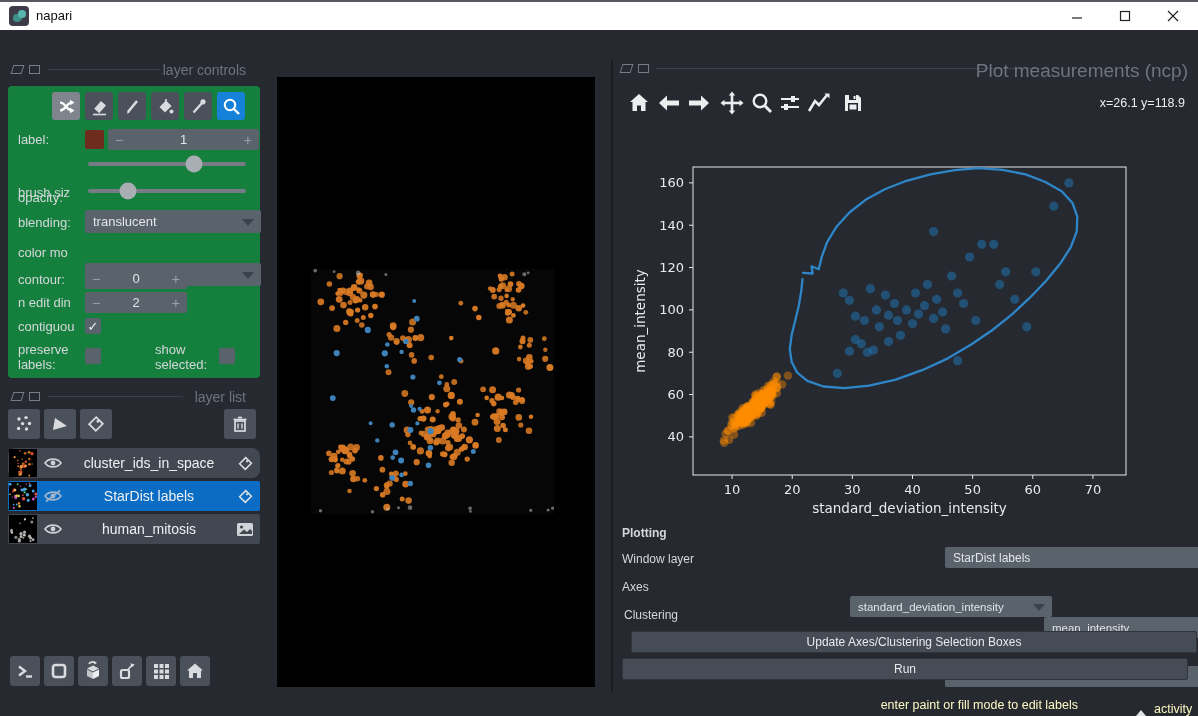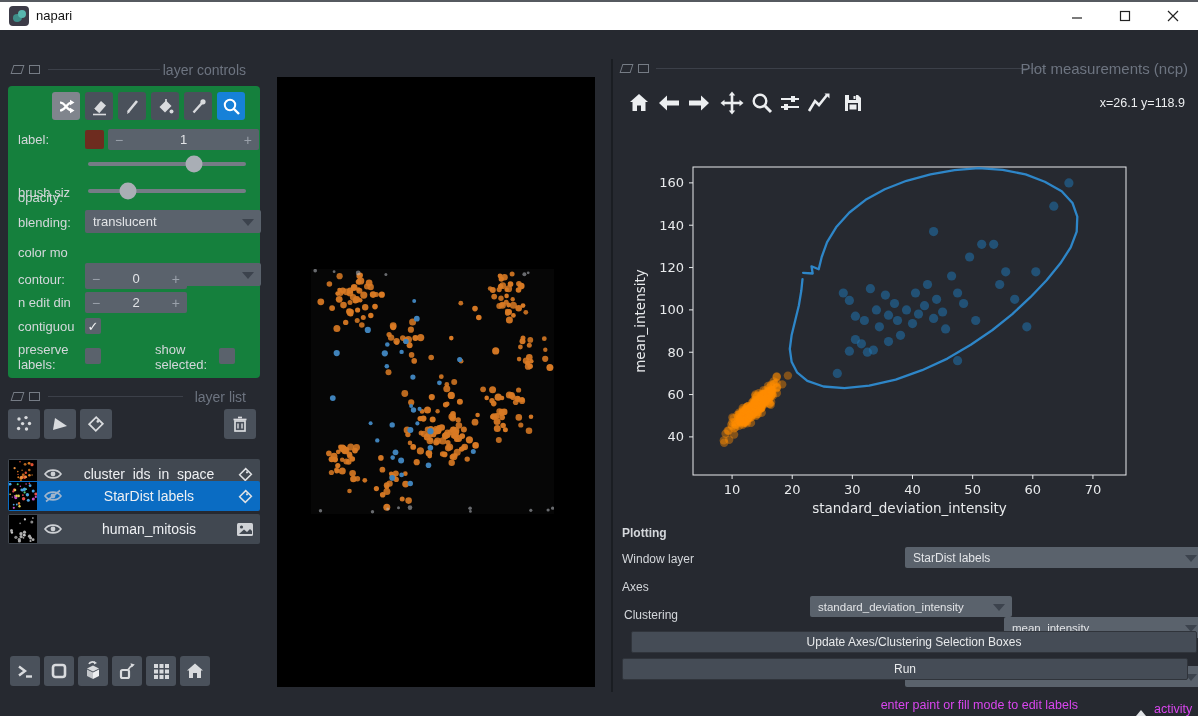--- a/index.html
+++ b/index.html
@@ -1,17 +1,17 @@
 <!DOCTYPE html>
 <html><head>
 <meta charset="utf-8">
 <style>
   html,body{margin:0;padding:0;background:#101114;}
   #win{position:relative;width:1198px;height:716px;background:#262930;overflow:hidden;
-       font-family:"Liberation Sans",sans-serif;border-top:2px solid #565a60;box-sizing:border-box;}
+       font-family:"Liberation Sans",sans-serif;border-top:2px solid #565a60;box-sizing:border-box;padding-left:40px;}
   .abs{position:absolute;}
   
   .titlebar{left:0;top:0;width:1198px;height:28px;background:#ffffff;}
   .appicon{left:9px;top:4px;width:20px;height:20px;background:#3c3b47;border-radius:4px;}
   .appicon .blob1{position:absolute;left:4px;top:8px;width:9px;height:8px;background:#3e8e8a;border-radius:50% 40% 60% 50%;}
   .appicon .blob2{position:absolute;left:9px;top:4px;width:8px;height:8px;background:#58b6ae;border-radius:50%;}
   .apptitle{left:36px;top:6px;font-size:13px;color:#111;}
   .wctl{top:0;width:46px;height:28px;display:flex;align-items:center;justify-content:center;color:#222;font-size:13px;cursor:default;}
   .wctl svg{display:block;}
   
@@ -44,21 +44,21 @@
   .layerrow .thumb{width:28px;height:28px;margin:1px;background:#000;flex:0 0 auto;}
   .layerrow .eye{width:30px;display:flex;justify-content:center;flex:0 0 auto;}
   .layerrow .lname{flex:1;text-align:center;}
   .layerrow .rtic{width:30px;display:flex;justify-content:center;flex:0 0 auto;}
   
   .mpl-ico{width:26px;height:26px;display:flex;align-items:center;justify-content:center;}
   .coord{color:#eceef0;font-size:12.5px;}
   .formlbl{color:#d4d7db;font-size:12px;}
   .bigbtn{background:#454c56;border:1px solid #30343b;border-radius:2px;color:#e8eaec;font-size:12px;
     display:flex;align-items:center;justify-content:center;}
-  .statustxt{color:#d946ef;font-size:12.5px;}
+  .statustxt{color:#fef9c3;font-size:12.5px;}
   .tri-up{width:0;height:0;border-left:5px solid transparent;border-right:5px solid transparent;border-bottom:6px solid #dfe2e5;}
 </style>
 </head>
 <body>
 
 <div id="win">
 
   <div class="abs titlebar">
     <div class="abs appicon">
         <div class="blob1"></div>
@@ -216,21 +216,21 @@
     <svg width="18" height="18">
         <rect x="4" y="6" width="10" height="10" fill="none" stroke="#d9dbde" stroke-width="1.7"></rect>
         <line x1="2.5" y1="4.5" x2="15.5" y2="4.5" stroke="#d9dbde" stroke-width="1.7"></line>
         <line x1="7" y1="2.5" x2="11" y2="2.5" stroke="#d9dbde" stroke-width="1.7"></line>
         <line x1="7" y1="8.5" x2="7" y2="13.5" stroke="#d9dbde" stroke-width="1.4"></line>
         <line x1="11" y1="8.5" x2="11" y2="13.5" stroke="#d9dbde" stroke-width="1.4"></line>
       </svg>
   </div>
 
   <div id="layers-container">
-      <div class="abs layerrow" style="top: 457px;">
+      <div class="abs layerrow" style="top: 446px; border-radius: 8px;">
         <div class="thumb"><svg width="28" height="28">
             <circle cx="14.3" cy="14.8" r="1.4" fill="#b5651d"></circle>
             <circle cx="23.1" cy="15.0" r="0.8" fill="#b5651d"></circle>
             <circle cx="16.8" cy="12.7" r="1.2" fill="#e05030"></circle>
             <circle cx="11.9" cy="18.4" r="1.4" fill="#d87a22"></circle>
             <circle cx="5.6" cy="8.2" r="1.1" fill="#e89040"></circle>
             <circle cx="16.1" cy="4.3" r="1.4" fill="#b5651d"></circle>
             <circle cx="11.9" cy="23.0" r="1.6" fill="#e05030"></circle>
             <circle cx="9.3" cy="17.2" r="1.0" fill="#d87a22"></circle>
             <circle cx="20.3" cy="26.4" r="1.0" fill="#d87a22"></circle>
@@ -742,21 +742,21 @@
         <circle cx="159.4" cy="242.4" r="1.4" fill="#b9bec4" fill-opacity="0.55"></circle>
         <circle cx="47.2" cy="4.0" r="2.4" fill="#b9bec4" fill-opacity="0.55"></circle>
       </svg>
   </div>
 
   <div class="abs" style="left:611px;top:57px;width:2px;height:633px;background:#1a1d22;"></div>
 
   <div class="abs dockhead-ic1" style="left:621px;top:62px;"></div>
   <div class="abs dockhead-ic2" style="left:638px;top:62px;"></div>
   <div class="abs dockline" style="left:656px;top:66px;width:390px;"></div>
-  <div class="abs docktitle" style="left:900px;top:58px;width:288px;text-align:right;font-size:15px;">Plot measurements (ncp)</div>
+  <div class="abs docktitle" style="left:900px;top:58px;width:288px;text-align:right;font-size:19px;">Plot measurements (ncp)</div>
 
   <div class="abs mpl-ico" style="left:626px;top:88px;">
     <svg width="22" height="22">
         <polygon points="11,2 20,10 17.5,10 17.5,19 13,19 13,13.5 9,13.5 9,19 4.5,19 4.5,10 2,10" fill="#eceef0"></polygon>
       </svg>
   </div>
   <div class="abs mpl-ico" style="left:656px;top:88px;">
     <svg width="24" height="24">
         <path d="M22,12 L10,12" stroke="#eceef0" stroke-width="5"></path>
         <polygon points="10,4.5 2,12 10,19.5" fill="#eceef0"></polygon>

